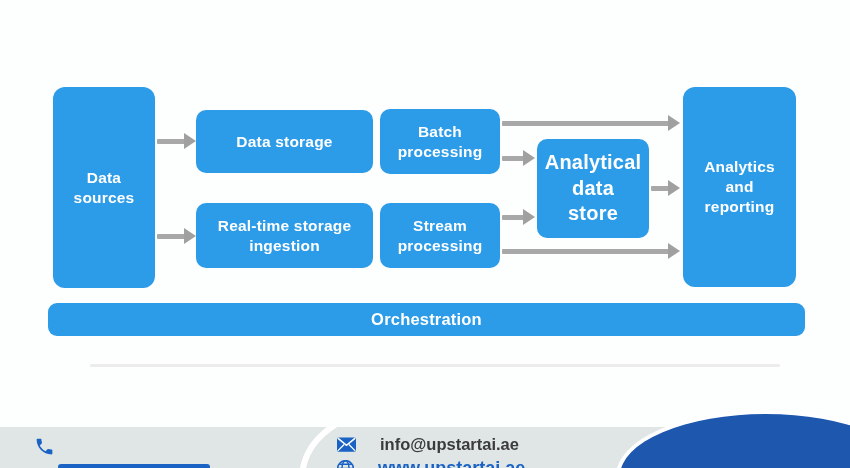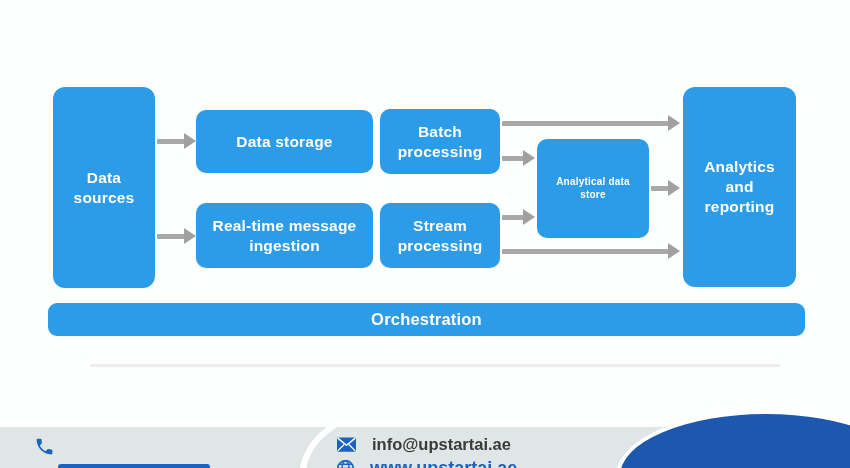--- a/index.html
+++ b/index.html
@@ -13,21 +13,21 @@
     position:absolute;background:#2d9ce8;border-radius:10px;
     color:#ffffff;display:flex;align-items:center;justify-content:center;
     text-align:center;font-weight:600;font-size:15.5px;line-height:1.28;
     letter-spacing:.2px;
   }
   .node-data-sources{left:53px;top:87px;width:102px;height:201px;border-radius:12px;padding:0 10px;box-sizing:border-box;}
   .node-data-storage{left:196px;top:110px;width:177px;height:63px;}
   .node-batch{left:380px;top:109px;width:120px;height:65px;padding:0 10px;box-sizing:border-box;}
   .node-realtime{left:196px;top:203px;width:177px;height:65px;padding:0 14px;box-sizing:border-box;}
   .node-stream{left:380px;top:203px;width:120px;height:65px;padding:10px 14px;box-sizing:border-box;}
-  .node-store{left:537px;top:139px;width:112px;height:99px;padding:0 10px;box-sizing:border-box;font-size:10px;}
+  .node-store{left:537px;top:139px;width:112px;height:99px;padding:0 10px;box-sizing:border-box;font-size:20px;}
   .node-analytics{left:683px;top:87px;width:113px;height:200px;border-radius:12px;padding:0 16px;box-sizing:border-box;}
   .node-orchestration{left:48px;top:303px;width:757px;height:33px;border-radius:9px;font-size:16.5px;}
   
   .arrow{position:absolute;height:16px;}
   .arrow .shaft{position:absolute;left:0;top:5.5px;height:5px;background:#a8a8a8;border-radius:1px;}
   .arrow .head{
     position:absolute;right:0;top:0;width:0;height:0;
     border-top:8px solid transparent;border-bottom:8px solid transparent;
     border-left:12px solid #a0a0a0;
   }
@@ -49,21 +49,21 @@
   }
   .phone-block{position:absolute;left:34px;top:9px;display:flex;align-items:center;gap:8px;}
   .phone-icon svg{display:block;}
   .phone-number{font-size:19px;font-weight:bold;color:#3b3b3b;letter-spacing:.4px;white-space:nowrap;}
   .cropped-line{
     position:absolute;left:58px;bottom:-2px;width:152px;height:6px;
     background:#1a63c5;border-radius:3px;
   }
   .divider-arc{position:absolute;left:292px;top:-4px;}
   .contact-block{position:absolute;left:337px;top:8px;}
-  .contact-row{display:flex;align-items:center;gap:16px;margin-bottom:4px;}
+  .contact-row{display:flex;align-items:center;gap:24px;margin-bottom:4px;}
   .email-text{font-size:16.5px;font-weight:600;color:#3b3b3b;white-space:nowrap;}
   .web-text{font-size:18px;font-weight:bold;color:#1a63c5;white-space:nowrap;}
   .contact-icon svg{display:block;}
   
   .logo-ellipse{
     position:absolute;left:616px;top:410px;width:300px;height:132px;
     background:#1e58ae;border:4px solid #ffffff;border-radius:50%;
     box-sizing:border-box;
   }
   .logo-text{
@@ -81,21 +81,21 @@
   }
 </style>
 </head>
 <body>
 
 <div class="canvas">
 
   <div class="node node-data-sources">Data sources</div>
   <div class="node node-data-storage">Data storage</div>
   <div class="node node-batch">Batch processing</div>
-  <div class="node node-realtime">Real-time message ingestion</div>
+  <div class="node node-realtime">Real-time storage ingestion</div>
   <div class="node node-stream">Stream processing</div>
   <div class="node node-store">Analytical data store</div>
   <div class="node node-analytics">Analytics and reporting</div>
   <div class="node node-orchestration">Orchestration</div>
 
   <div class="arrow a1">
       <div class="shaft"></div>
       <div class="head"></div>
     </div>
   <div class="arrow a2">

